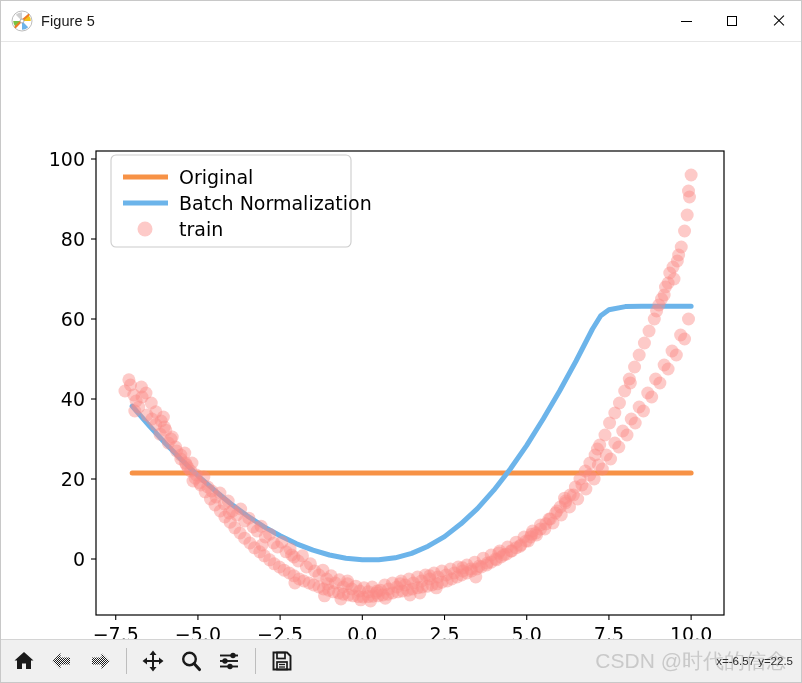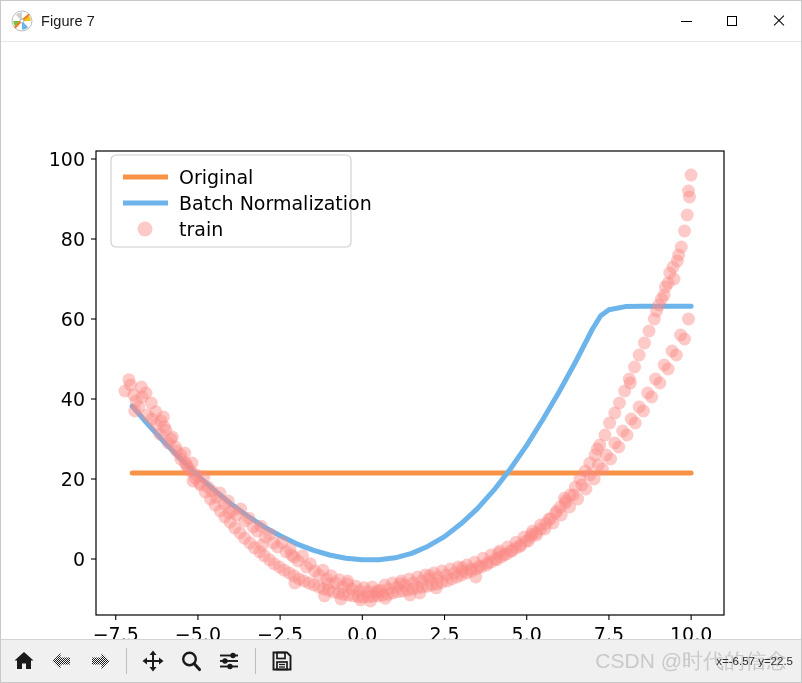--- a/index.html
+++ b/index.html
@@ -107,21 +107,21 @@
           <path d="M11 11 L17.2 17.2 A8.8 8.8 0 0 1 11 19.8 Z" fill="#6cb4ea"></path>
           <path d="M11 11 L11 19.8 A8.8 8.8 0 0 1 4.8 17.2 Z" fill="#ffffff"></path>
           <path d="M11 11 L4.8 17.2 A8.8 8.8 0 0 1 2.2 11 Z" fill="#7ac143"></path>
           <path d="M11 11 L2.2 11 A8.8 8.8 0 0 1 4.8 4.8 Z" fill="#ffffff"></path>
           <path d="M11 11 L4.8 4.8 A8.8 8.8 0 0 1 11 2.2 Z" fill="#cfcfcf"></path>
         </g>
         <path d="M4.5 17 Q10 11 17.5 5" stroke="#f07c24" stroke-width="2.2" fill="none" stroke-linecap="round"></path>
         <circle cx="11" cy="11" r="2" fill="#ffffff" stroke="#9a9a9a" stroke-width="0.8"></circle>
       </svg>
     </div>
-    <div class="title-text">Figure 7</div>
+    <div class="title-text">Figure 5</div>
     <div class="win-buttons">
       <div class="win-btn">
         <span class="glyph-min"></span>
       </div>
       <div class="win-btn">
         <span class="glyph-max"></span>
       </div>
       <div class="win-btn close">
         <span class="glyph-close"></span>
       </div>

